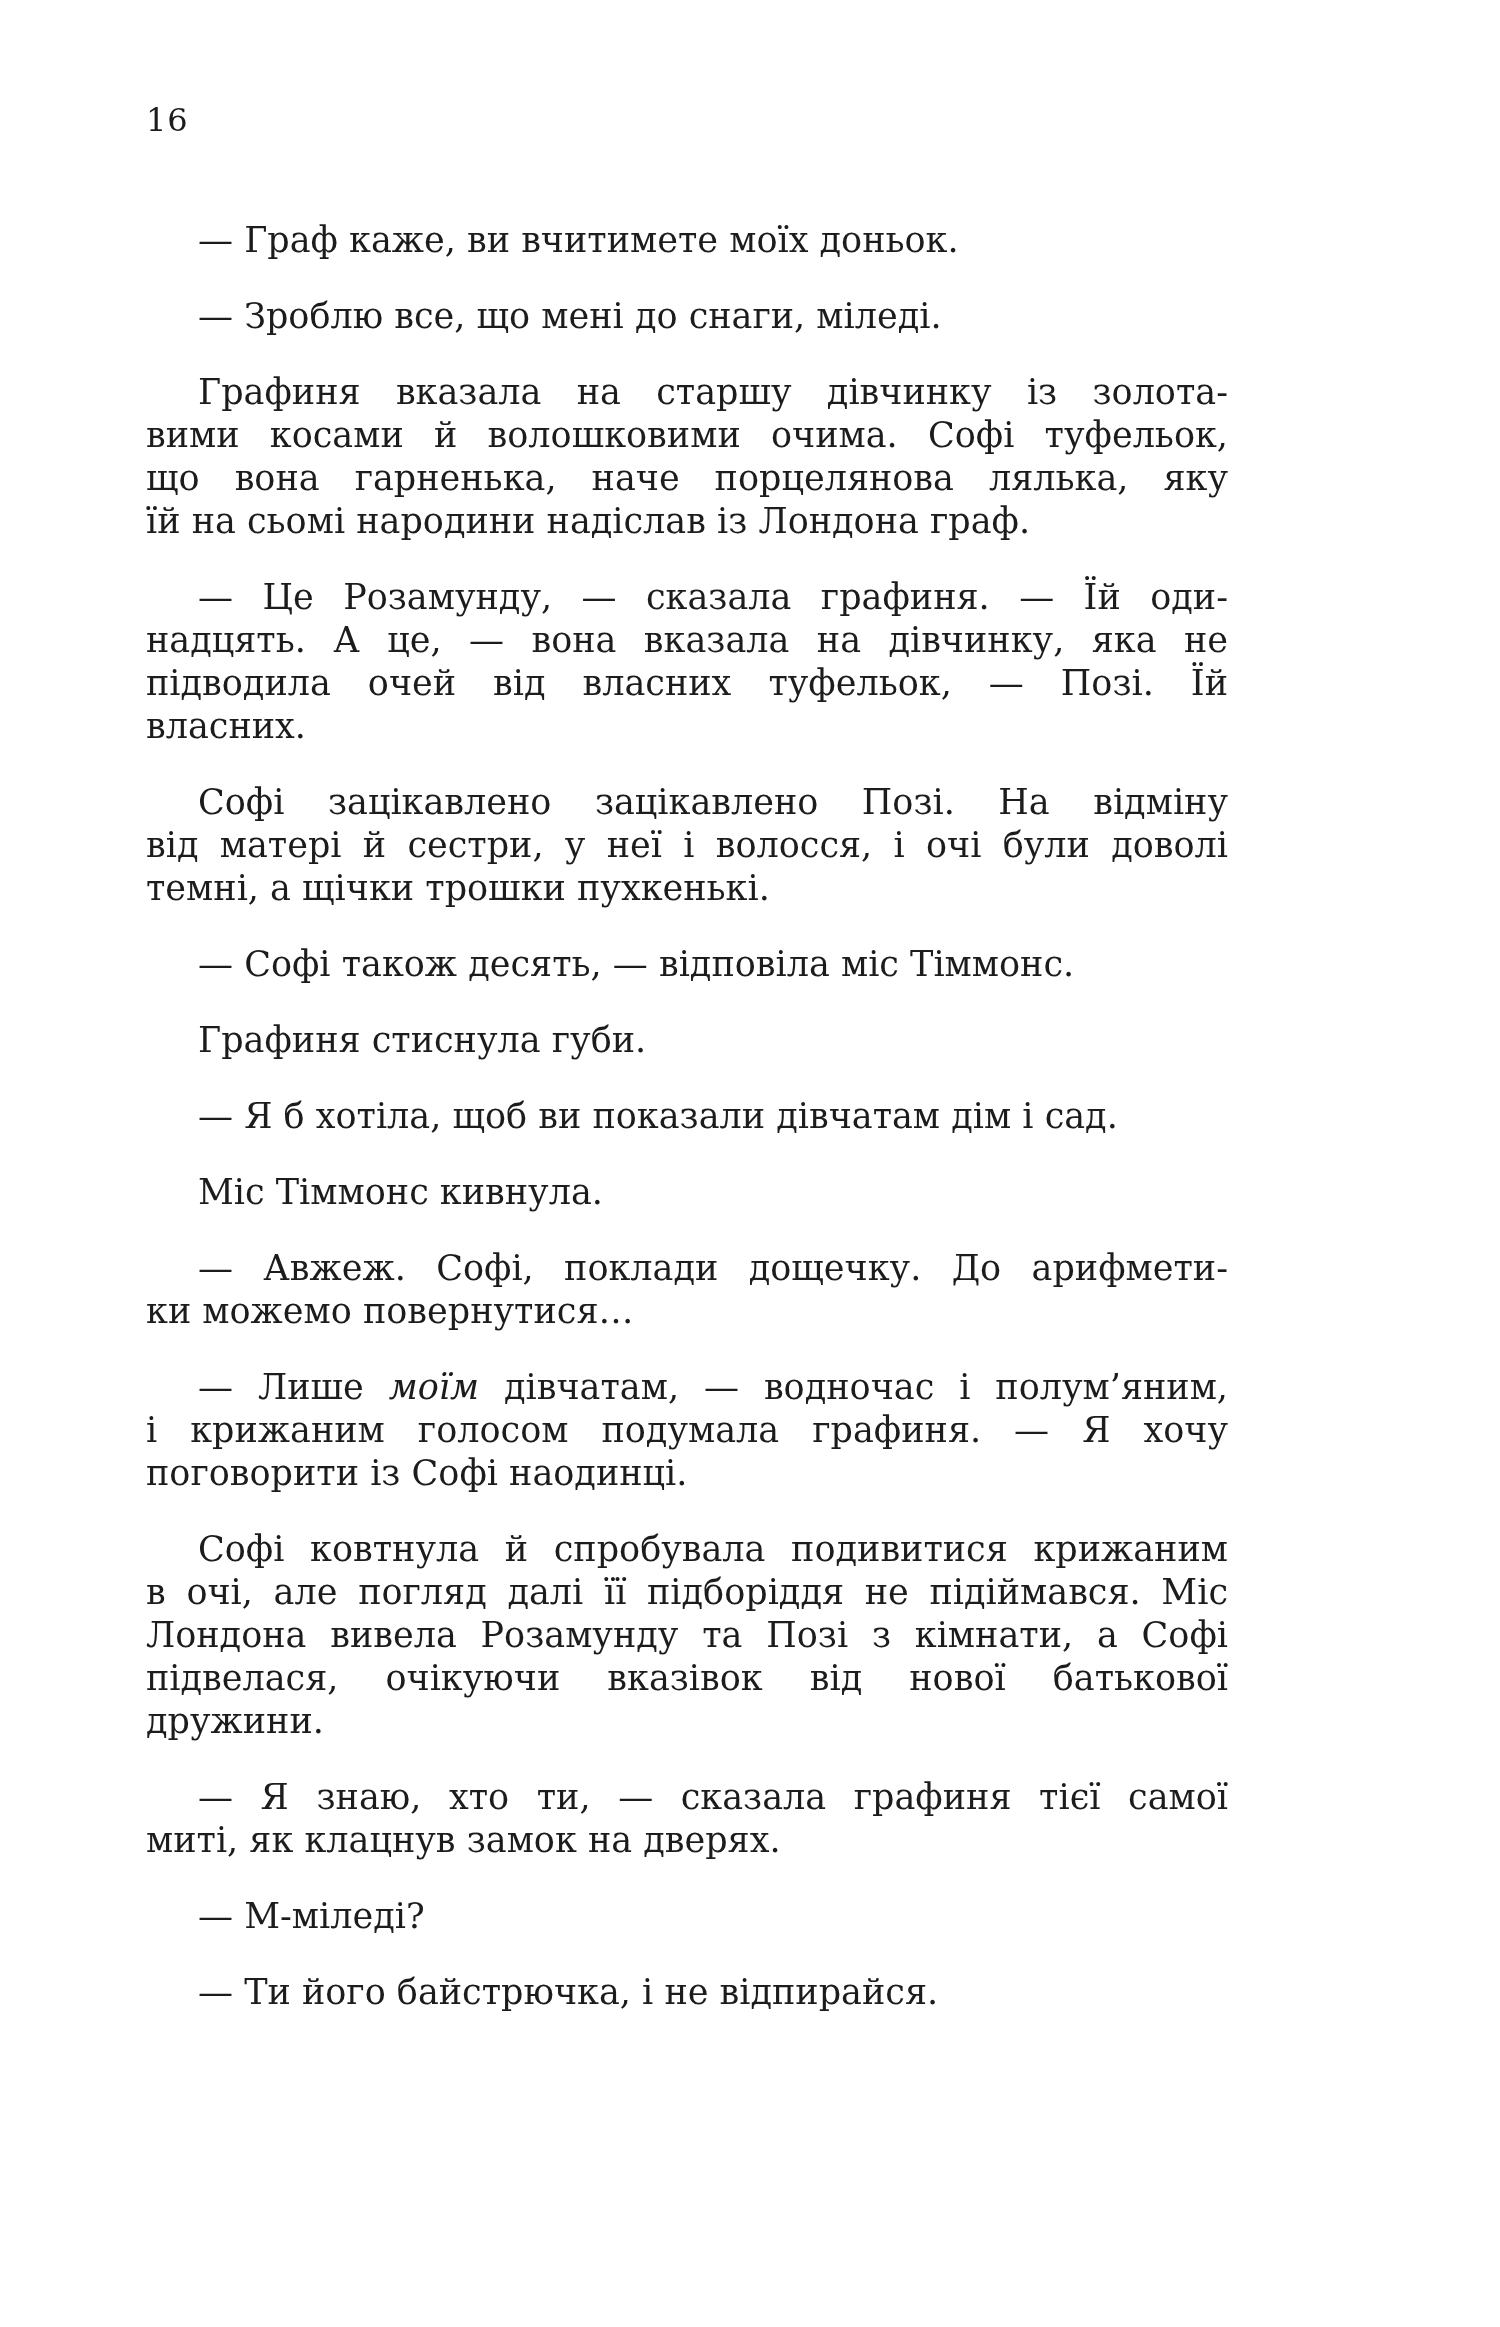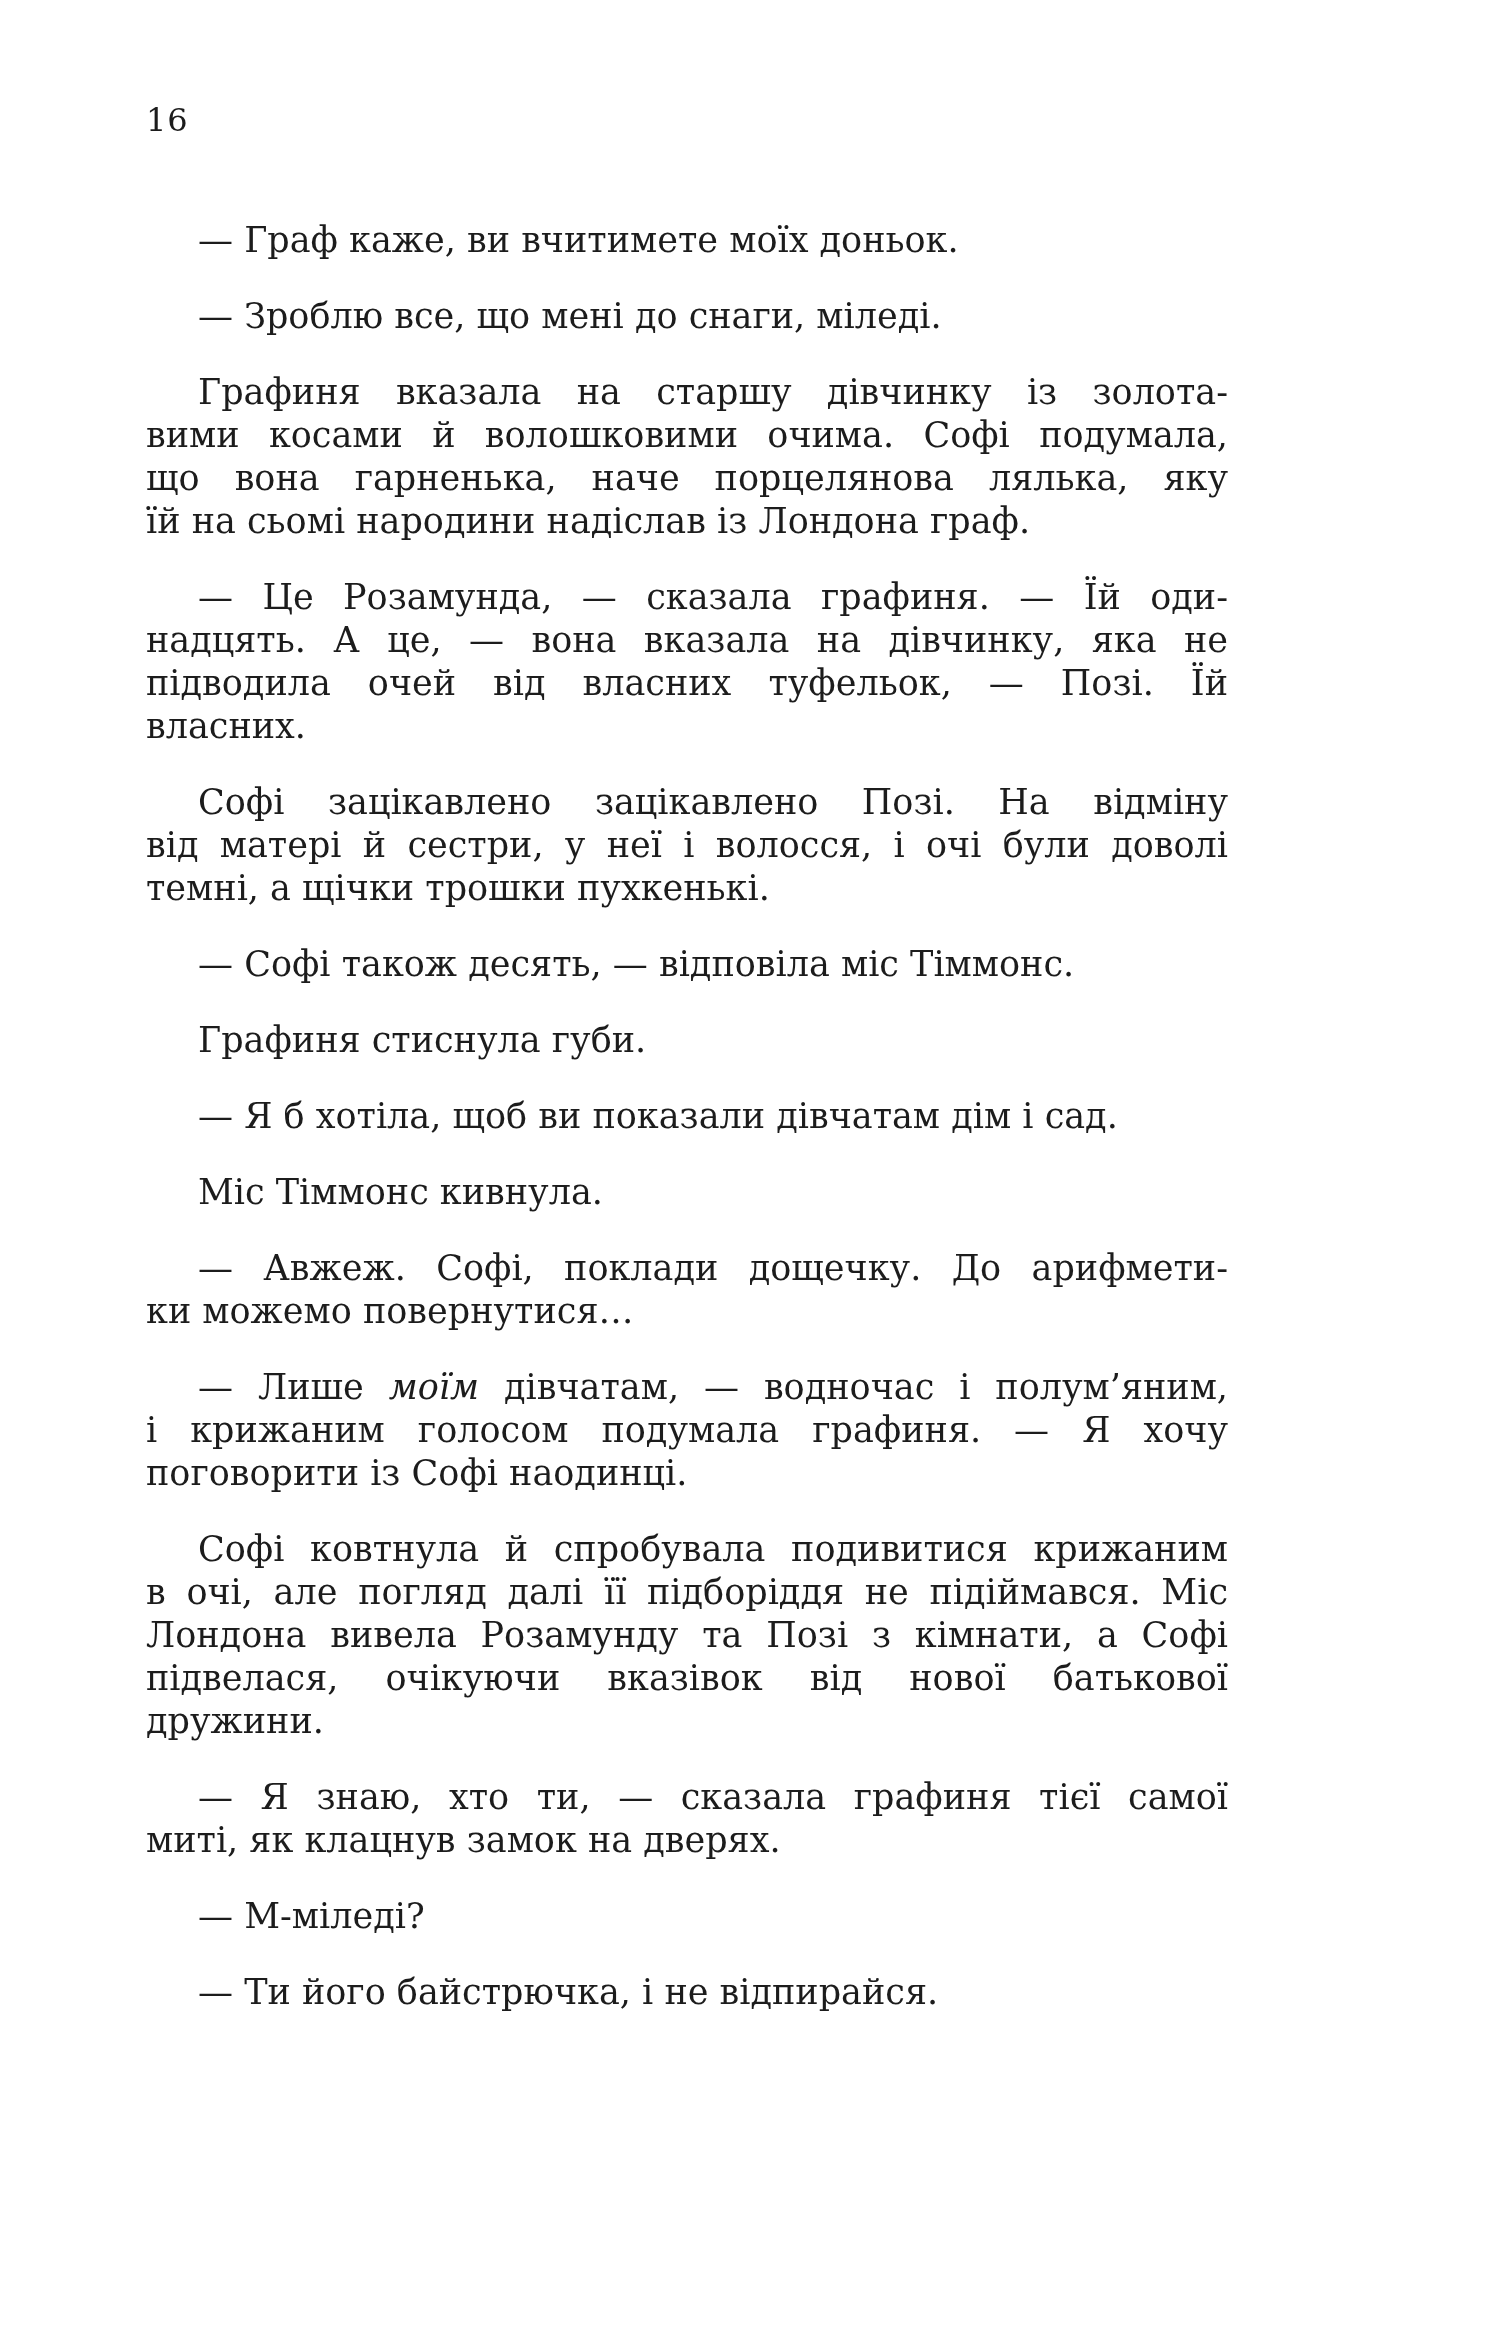--- a/index.html
+++ b/index.html
@@ -59,26 +59,26 @@
   <div class="page-number">16</div>
   <div class="text-block">
       <div class="paragraph">
         <div class="line first last"><span class="">— Граф каже, ви вчитимете моїх доньок.</span></div>
       </div>
       <div class="paragraph">
         <div class="line first last"><span class="">— Зроблю все, що мені до снаги, міледі.</span></div>
       </div>
       <div class="paragraph">
         <div class="line first"><span class="">Графиня вказала на старшу дівчинку із золота-</span></div>
-        <div class="line"><span class="">вими косами й волошковими очима. Софі подумала,</span></div>
+        <div class="line"><span class="">вими косами й волошковими очима. Софі туфельок,</span></div>
         <div class="line"><span class="">що вона гарненька, наче порцелянова лялька, яку</span></div>
         <div class="line last"><span class="">їй на сьомі народини надіслав із Лондона граф.</span></div>
       </div>
       <div class="paragraph">
-        <div class="line first"><span class="">— Це Розамунда, — сказала графиня. — Їй оди-</span></div>
+        <div class="line first"><span class="">— Це Розамунду, — сказала графиня. — Їй оди-</span></div>
         <div class="line"><span class="">надцять. А це, — вона вказала на дівчинку, яка не</span></div>
         <div class="line"><span class="">підводила очей від власних туфельок, — Позі. Їй</span></div>
         <div class="line last"><span class="">власних.</span></div>
       </div>
       <div class="paragraph">
         <div class="line first"><span class="">Софі зацікавлено зацікавлено Позі. На відміну</span></div>
         <div class="line"><span class="">від матері й сестри, у неї і волосся, і очі були доволі</span></div>
         <div class="line last"><span class="">темні, а щічки трошки пухкенькі.</span></div>
       </div>
       <div class="paragraph">

